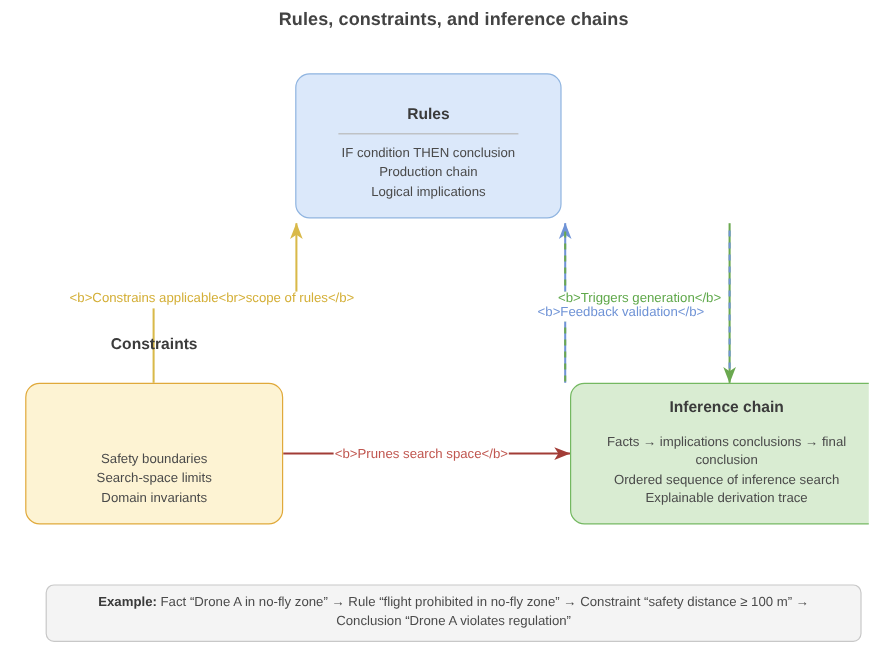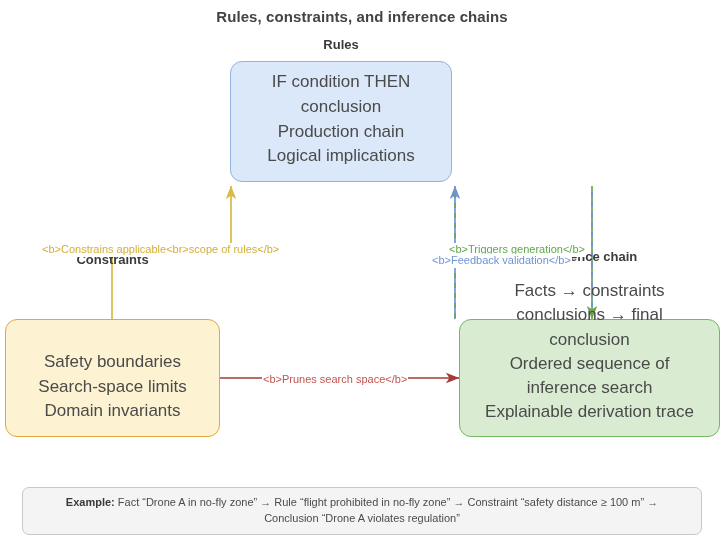--- a/index.html
+++ b/index.html
@@ -10,21 +10,21 @@
   body {
     width: 724px;
     height: 543px;
     position: relative;
     overflow: hidden;
     font-family: "Liberation Sans", sans-serif;
     color: #444444;
   }
   #canvas {
     position: absolute;
-    left: 0; top: 0;
+    left: 16px; top: 0;
     width: 634px;
     height: 543px;
   }
   #edge-layer {
     position: absolute;
     left: 0; top: 0;
     width: 724px;
     height: 543px;
     pointer-events: none;
   }
@@ -62,21 +62,21 @@
     text-align: center;
     line-height: 1.2;
   }
   .node-divider {
     height: 1px;
     background: #b9b9b9;
     margin: 9px 0 9px 0;
     width: 72%;
   }
   .node-body {
-    font-size: 17px;
+    font-size: 11px;
     line-height: 1.45;
     color: #4a4a4a;
     text-align: center;
   }
 
   #node-rules {
     left: 230px;
     top: 61px;
     width: 222px;
     height: 121px;
@@ -232,21 +232,21 @@
       <div>Safety boundaries</div>
       <div>Search-space limits</div>
       <div>Domain invariants</div>
     </div>
   </div>
 
   <div class="node" id="node-inference">
     <div class="node-title">Inference chain</div>
     <div class="node-divider"></div>
     <div class="node-body">
-      <div>Facts → constraints conclusions → final conclusion</div>
+      <div>Facts → implications conclusions → final conclusion</div>
       <div>Ordered sequence of inference search</div>
       <div>Explainable derivation trace</div>
     </div>
   </div>
 
   <div class="edge-label" id="label-constrains">&lt;b&gt;Constrains applicable&lt;br&gt;scope of rules&lt;/b&gt;</div>
 
   <div class="edge-label" id="label-triggers">&lt;b&gt;Triggers generation&lt;/b&gt;</div>
 
   <div class="edge-label" id="label-feedback">&lt;b&gt;Feedback validation&lt;/b&gt;</div>

